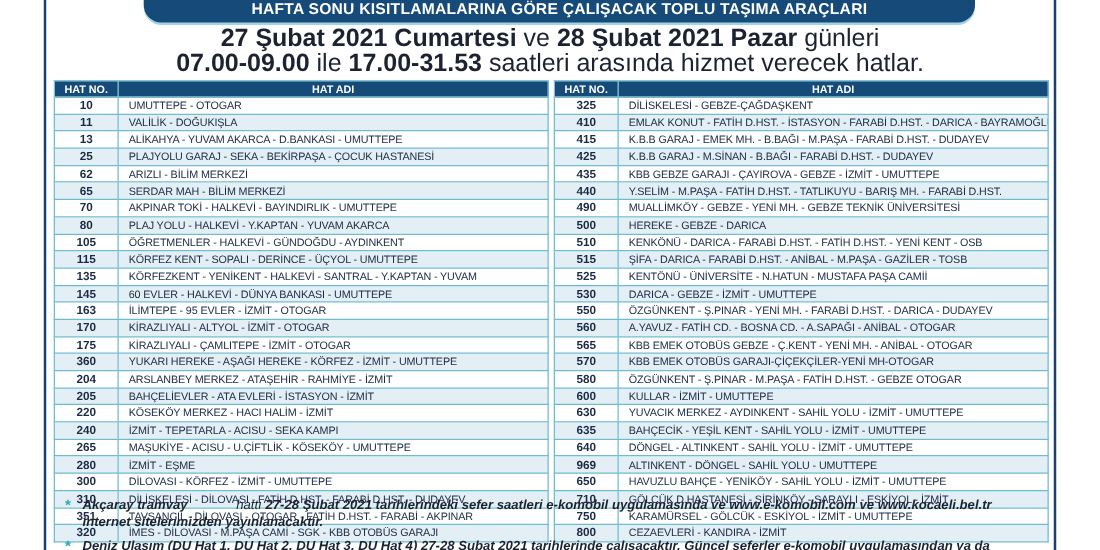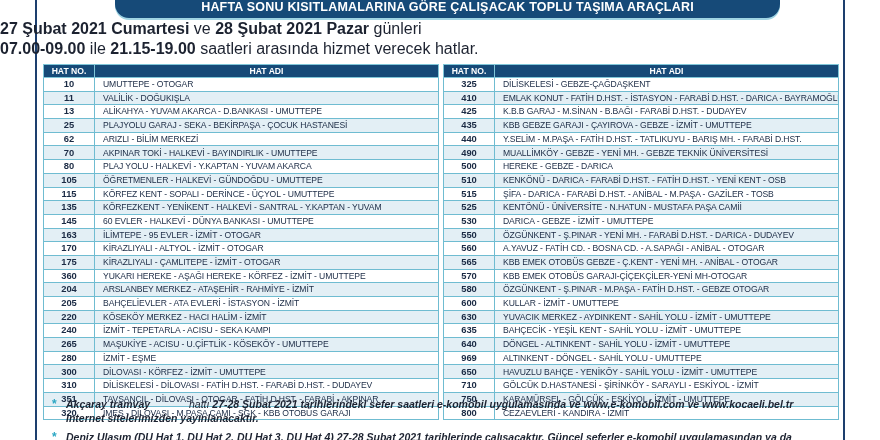--- a/index.html
+++ b/index.html
@@ -12,21 +12,21 @@
 
     .banner {
       position: absolute; left: 115px; top: -10px; width: 665px; height: 28px;
       background: #164a78; border-radius: 0 0 14px 14px;
       box-shadow: 0 2px 0 #9fd4e3;
       color: #ffffff; font-weight: bold; font-size: 12.5px; letter-spacing: 0.2px;
       display: flex; align-items: flex-end; justify-content: center; padding-bottom: 4px;
       white-space: nowrap;
     }
 
-    .subtitle { position: absolute; left: 0; width: 880px; text-align: left; font-size: 16px; color: #1c2230; white-space: nowrap; }
+    .subtitle { position: absolute; left: 0; width: 880px; text-align: center; font-size: 20px; color: #1c2230; white-space: nowrap; }
     .subtitle b { font-weight: bold; }
     .sub1 { top: 20px; }
     .sub2 { top: 40px; }
 
     .tbl {
       position: absolute; top: 64px; border-collapse: collapse; table-layout: fixed;
       font-size: 8.6px; font-family: "Liberation Sans", sans-serif;
     }
     .tbl-left { left: 43px; width: 396px; }
     .tbl-right { left: 443px; width: 396px; }
@@ -56,21 +56,21 @@
 <div class="frame-line frame-right"></div>
 
 <div class="banner">
   <span>HAFTA SONU KISITLAMALARINA GÖRE ÇALIŞACAK TOPLU TAŞIMA ARAÇLARI</span>
 </div>
 
 <div class="subtitle sub1">
   <b>27 Şubat 2021 Cumartesi</b><span> ve </span><b>28 Şubat 2021 Pazar</b><span> günleri</span>
 </div>
 <div class="subtitle sub2">
-  <b>07.00-09.00</b><span> ile </span><b>21.15-19.00</b><span> saatleri arasında hizmet verecek hatlar.</span>
+  <b>07.00-09.00</b><span> ile </span><b>17.00-31.53</b><span> saatleri arasında hizmet verecek hatlar.</span>
 </div>
 
 <table class="tbl tbl-left">
   <colgroup>
       <col class="no">
       <col>
     </colgroup>
   <thead>
     <tr>
       <th>HAT NO.</th>
@@ -92,30 +92,34 @@
       </tr>
       <tr>
         <td class="no">25</td>
         <td class="name">PLAJYOLU GARAJ - SEKA - BEKİRPAŞA - ÇOCUK HASTANESİ</td>
       </tr>
       <tr>
         <td class="no">62</td>
         <td class="name">ARIZLI - BİLİM MERKEZİ</td>
       </tr>
       <tr>
+        <td class="no">65</td>
+        <td class="name">SERDAR MAH - BİLİM MERKEZİ</td>
+      </tr>
+      <tr>
         <td class="no">70</td>
         <td class="name">AKPINAR TOKİ - HALKEVİ - BAYINDIRLIK - UMUTTEPE</td>
       </tr>
       <tr>
         <td class="no">80</td>
         <td class="name">PLAJ YOLU - HALKEVİ - Y.KAPTAN - YUVAM AKARCA</td>
       </tr>
       <tr>
         <td class="no">105</td>
-        <td class="name">ÖĞRETMENLER - HALKEVİ - GÜNDOĞDU - UMUTTEPE</td>
+        <td class="name">ÖĞRETMENLER - HALKEVİ - GÜNDOĞDU - AYDINKENT</td>
       </tr>
       <tr>
         <td class="no">115</td>
         <td class="name">KÖRFEZ KENT - SOPALI - DERİNCE - ÜÇYOL - UMUTTEPE</td>
       </tr>
       <tr>
         <td class="no">135</td>
         <td class="name">KÖRFEZKENT - YENİKENT - HALKEVİ - SANTRAL - Y.KAPTAN - YUVAM</td>
       </tr>
       <tr>
@@ -195,20 +199,24 @@
   <tbody id="right-body">
       <tr>
         <td class="no">325</td>
         <td class="name">DİLİSKELESİ - GEBZE-ÇAĞDAŞKENT</td>
       </tr>
       <tr>
         <td class="no">410</td>
         <td class="name">EMLAK KONUT - FATİH D.HST. - İSTASYON - FARABİ D.HST. - DARICA - BAYRAMOĞLU</td>
       </tr>
       <tr>
+        <td class="no">415</td>
+        <td class="name">K.B.B GARAJ - EMEK MH. - B.BAĞI - M.PAŞA - FARABİ D.HST. - DUDAYEV</td>
+      </tr>
+      <tr>
         <td class="no">425</td>
         <td class="name">K.B.B GARAJ - M.SİNAN - B.BAĞI - FARABİ D.HST. - DUDAYEV</td>
       </tr>
       <tr>
         <td class="no">435</td>
         <td class="name">KBB GEBZE GARAJI - ÇAYIROVA - GEBZE - İZMİT - UMUTTEPE</td>
       </tr>
       <tr>
         <td class="no">440</td>
         <td class="name">Y.SELİM - M.PAŞA - FATİH D.HST. - TATLIKUYU - BARIŞ MH. - FARABİ D.HST.</td>

